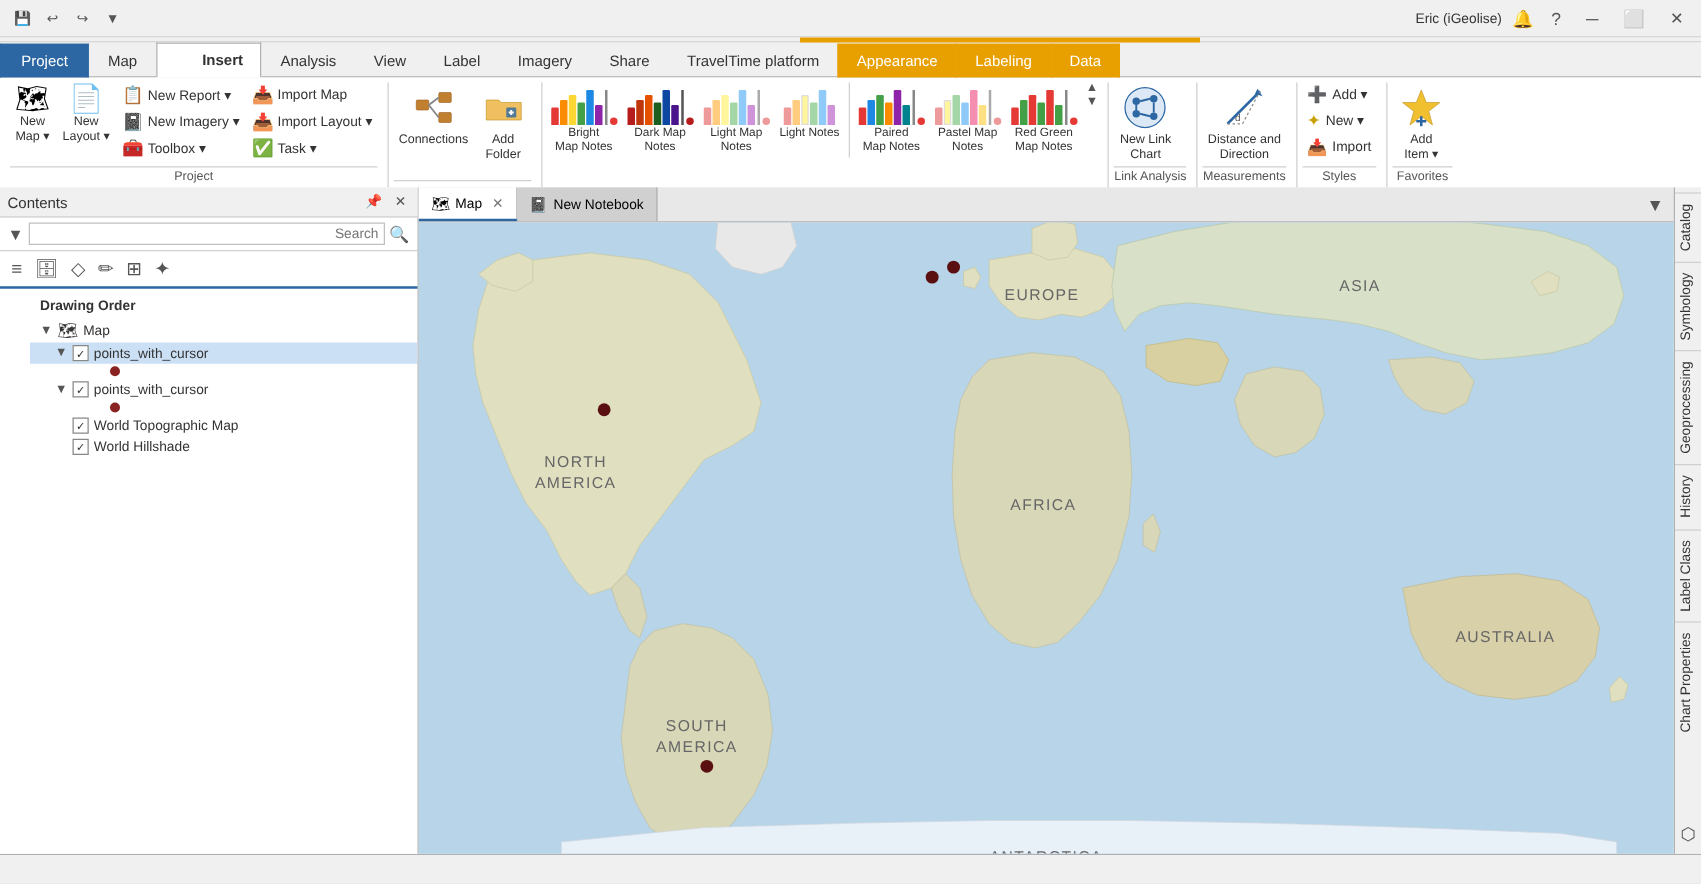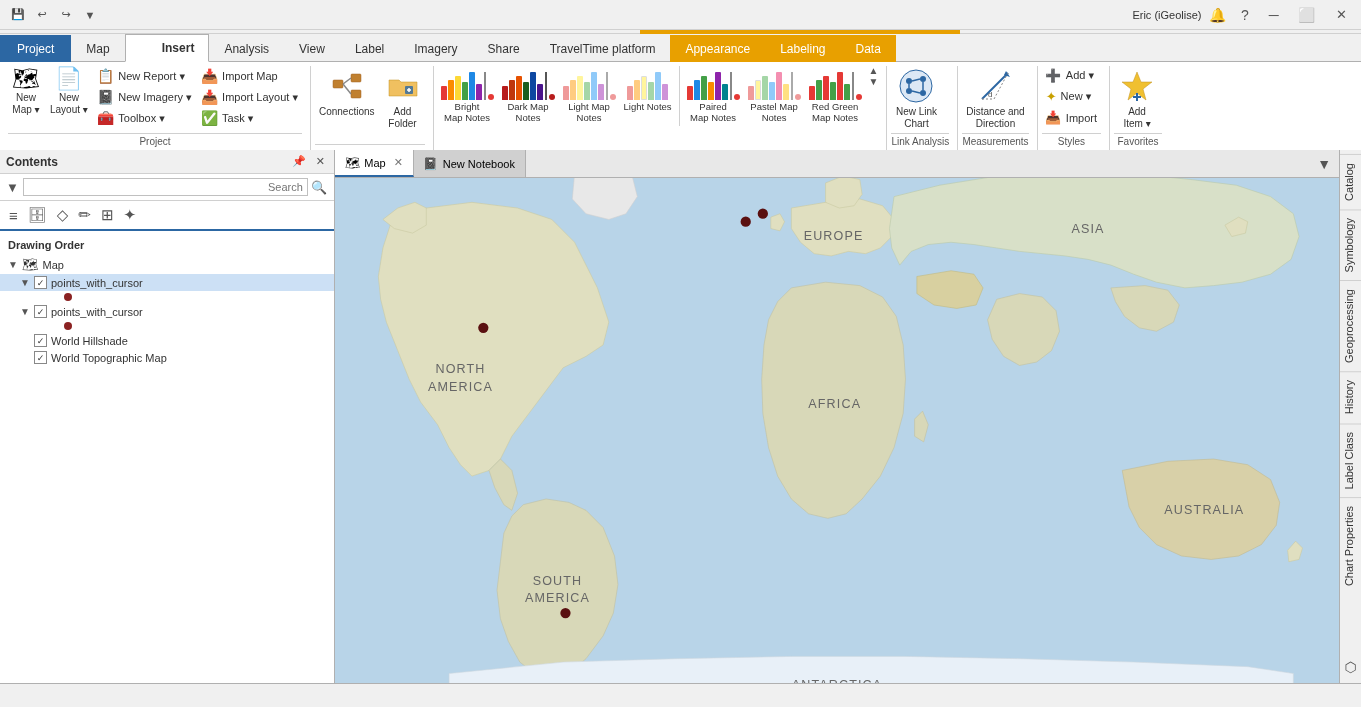--- a/index.html
+++ b/index.html
@@ -120,21 +120,21 @@
       flex-direction: column;
     }
     #contents-header {
       display: flex;
       align-items: center;
       justify-content: space-between;
       padding: 4px 6px;
       background: #f0f0f0;
       border-bottom: 1px solid #d0d0d0;
     }
-    #contents-title { font-size: 12px; font-weight: 700; color: #333; }
+    #contents-title { font-size: 12px; font-weight: 400; color: #333; }
     #contents-controls { display: flex; gap: 4px; }
     .contents-ctrl-btn { font-size: 11px; color: #555; cursor: pointer; padding: 1px 3px; }
     #search-bar {
       display: flex;
       align-items: center;
       padding: 4px 6px;
       gap: 4px;
       border-bottom: 1px solid #d0d0d0;
     }
     #search-input {
@@ -151,20 +151,21 @@
       align-items: center;
       padding: 3px 6px;
       gap: 4px;
       border-bottom: 2px solid #2c67a3;
     }
     .ct-btn { font-size: 15px; color: #555; cursor: pointer; padding: 2px 3px; }
     #contents-tree {
       flex: 1;
       overflow-y: auto;
       padding: 4px 0;
+      margin-left: 24px;
     }
     .tree-item {
       display: flex;
       align-items: center;
       padding: 2px 8px;
       gap: 4px;
       cursor: pointer;
       font-size: 11px;
       color: #333;
     }
@@ -611,27 +612,27 @@
         <span>points_with_cursor</span>
       </div>
 
       <div style="padding-left:36px;padding-top:2px;padding-bottom:2px;">
         <div class="tree-dot"></div>
       </div>
 
       <div class="tree-item" style="padding-left:20px;">
         <span class="expand-arrow" style="visibility:hidden;">▶</span>
         <span class="tree-checkbox checked"></span>
-        <span>World Hillshade</span>
+        <span>World Topographic Map</span>
       </div>
 
       <div class="tree-item" style="padding-left:20px;">
         <span class="expand-arrow" style="visibility:hidden;">▶</span>
         <span class="tree-checkbox checked"></span>
-        <span>World Topographic Map</span>
+        <span>World Hillshade</span>
       </div>
     </div>
   </div>
 
   <div id="map-area">
 
     <div id="tab-bar">
       <div class="map-tab active">
         <span class="tab-icon">🗺</span>
         <span>Map</span>

